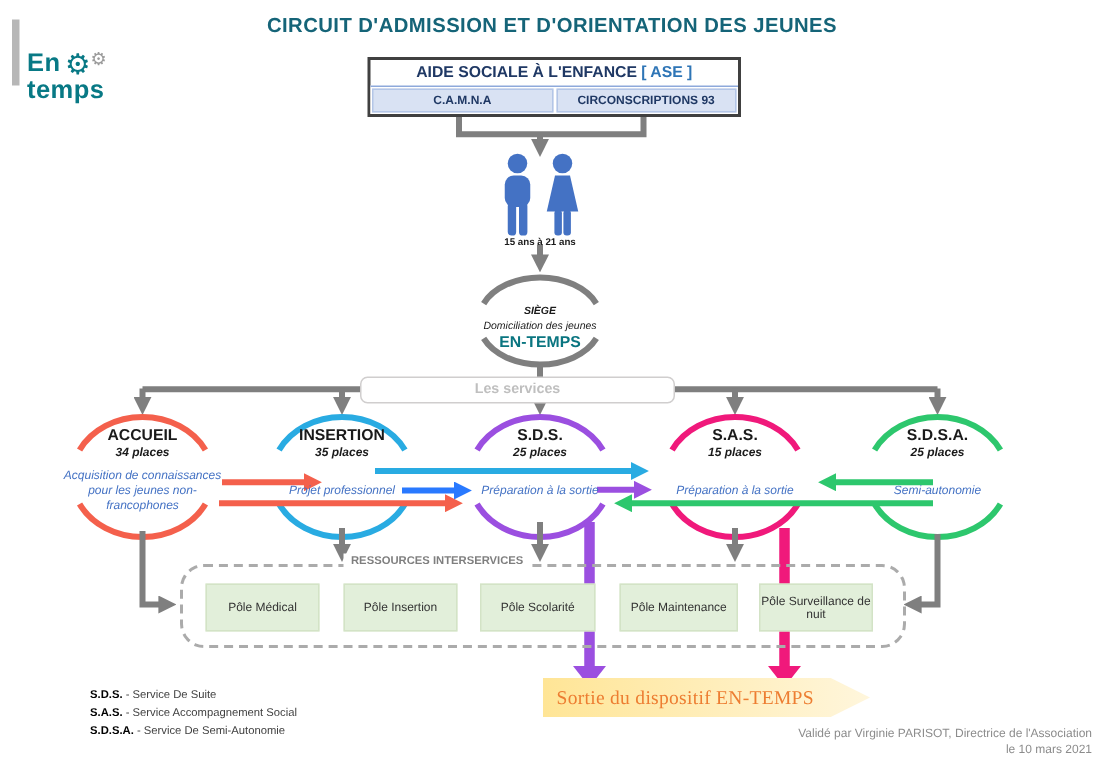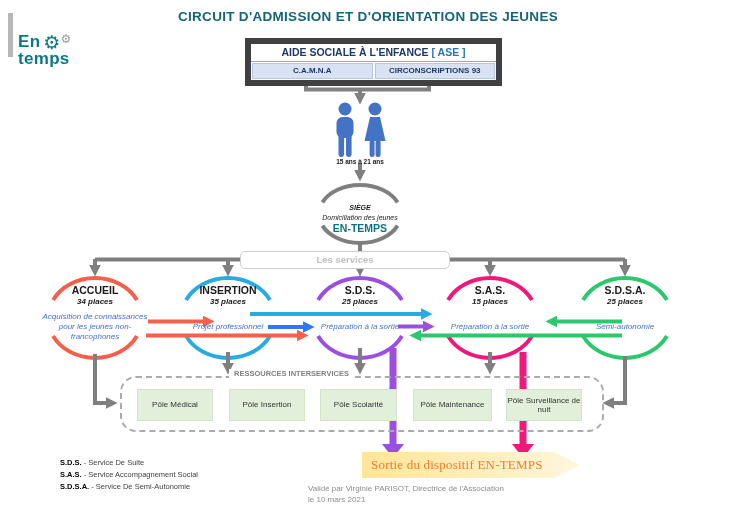--- a/index.html
+++ b/index.html
@@ -15,21 +15,21 @@
   .logo-text{left:18px;top:8px;line-height:1;margin-top:25px;}
   .logo-word{font-weight:bold;font-size:17px;color:#087985;letter-spacing:.3px;}
   .logo-row2{margin-top:-2px;}
   .gear-lg{font-size:19px;color:#087985;margin-left:3px;vertical-align:-2px;}
   .gear-sm{font-size:12px;color:#9a9a9a;vertical-align:4px;}
 
   .title{left:0;top:9px;width:736px;text-align:center;font-size:13.5px;font-weight:bold;
          color:#156478;letter-spacing:.3px;}
 
   
-  .ase-box{left:245px;top:38px;width:245px;border:6px solid #404040;background:#fff;}
+  .ase-box{left:245px;top:38px;width:245px;border:2px solid #404040;background:#fff;}
   .ase-header{height:17px;line-height:17px;text-align:center;font-size:10.5px;font-weight:bold;color:#1F3864;}
   .ase-tag{color:#2E75B6;}
   .ase-cells{display:flex;gap:2px;border-top:1px solid #8EA9DB;padding:1px;background:#fff;}
   .ase-cell{flex:1;background:#D9E2F3;border:1px solid #B4C6E7;height:14px;line-height:14px;
             text-align:center;font-size:8px;font-weight:bold;color:#1F3864;}
 
   .age-label{left:300px;top:158px;width:120px;text-align:center;font-size:6.5px;font-weight:bold;}
 
   .hub-name{left:305px;top:190px;width:110px;text-align:center;font-size:10.5px;font-weight:bold;color:#0A7580;margin-top:32px;}
   .hub-siege{left:305px;top:204px;width:110px;text-align:center;font-size:7px;font-weight:bold;font-style:italic;}
@@ -50,21 +50,21 @@
 
   .legend{left:60px;top:457px;font-size:7.5px;line-height:12px;color:#404040;}
   .legend b{color:#000;}
 
   .banner{left:362px;top:452px;width:218px;height:26px;
           background:linear-gradient(90deg,#FFE596,#FFF6DC);
           clip-path:polygon(0 0,88% 0,100% 50%,88% 100%,0 100%);
           display:flex;align-items:center;padding-left:9px;box-sizing:border-box;}
   .banner-text{font-size:13px;color:#ED7D31;letter-spacing:.2px;font-family:Liberation Serif, serif;}
 
-  .validation{right:8px;top:483px;width:420px;font-size:8px;color:#8C8C8C;line-height:11px;}
+  .validation{right:8px;top:483px;width:420px;text-align:right;font-size:8px;color:#8C8C8C;line-height:11px;}
 </style>
 </head>
 <body>
 
 <div class="stage">
 
   <svg class="layer" width="736" height="511" viewBox="0 0 736 511">
     <defs>
       <marker id="mGray" viewBox="0 0 10 10" refX="2" refY="5" markerWidth="3" markerHeight="3" orient="auto-start-reverse">
           <path d="M0,0 L10,5 L0,10 z" fill="#7F7F7F"></path>

